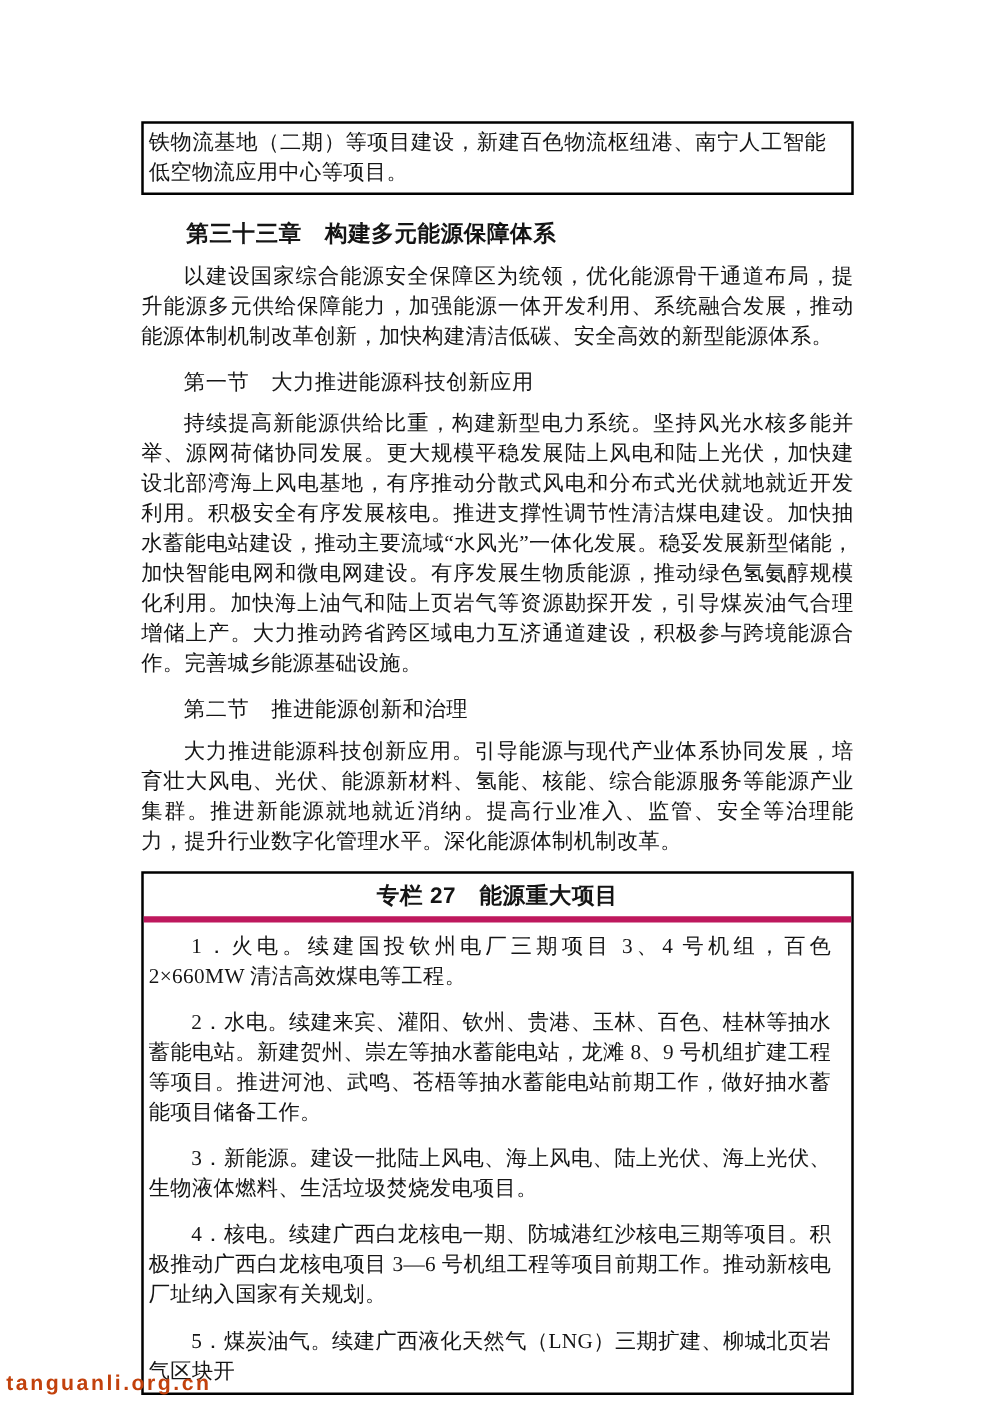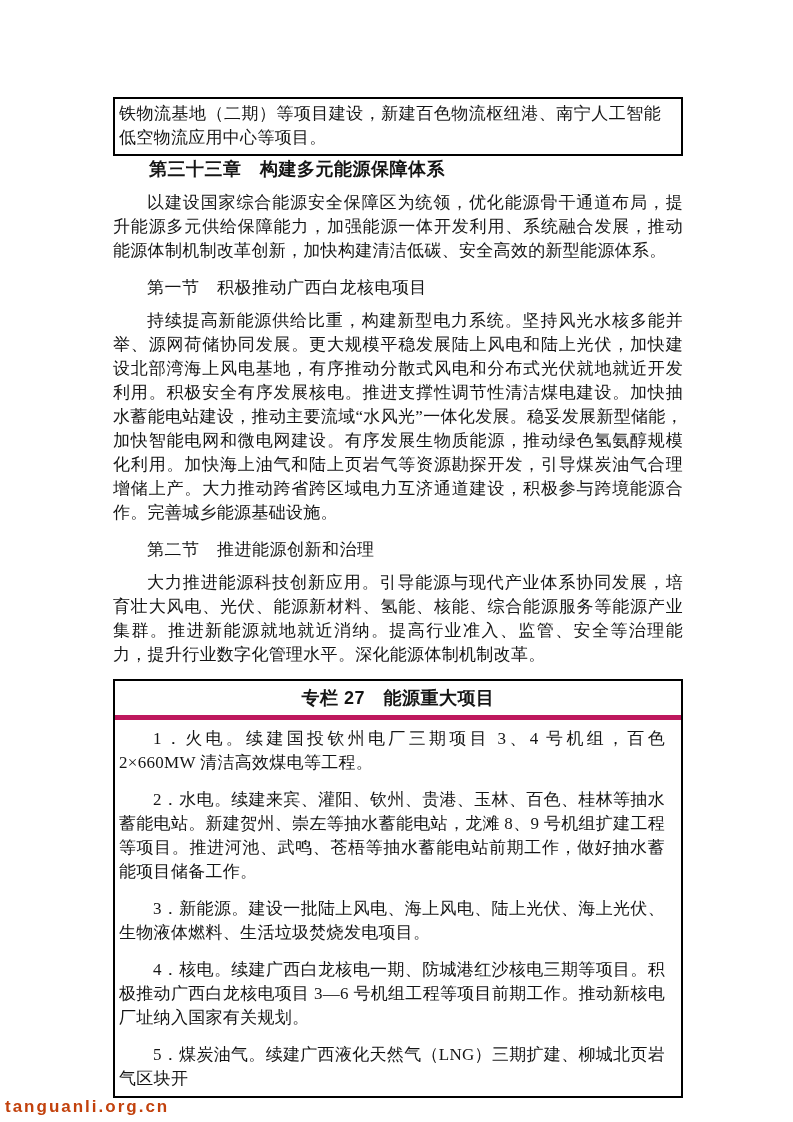--- a/index.html
+++ b/index.html
@@ -31,21 +31,21 @@
   .continuation-box {
     padding: 3px 20px 4px 4px;
   }
   .continuation-box .para0 {
     font-size: 17px;
     line-height: 24px;
     text-align: justify;
     letter-spacing: 0.3px;
   }
   .chapter-title {
-    margin-top: 1px;
+    margin-top: 19px;
     font-family: "Liberation Sans", "DejaVu Sans", sans-serif;
     font-size: 18px;
     font-weight: bold;
     text-indent: 2em;
     letter-spacing: 0.5px;
   }
   .section-title {
     margin-top: 13px;
     font-size: 17px;
     font-weight: normal;
@@ -94,21 +94,21 @@
 <div class="content">
 
   <div class="box continuation-box">
     <p class="para0">铁物流基地（二期）等项目建设，新建百色物流枢纽港、南宁人工智能低空物流应用中心等项目。</p>
   </div>
 
   <h1 class="chapter-title">第三十三章　构建多元能源保障体系</h1>
 
   <p class="para body-para">以建设国家综合能源安全保障区为统领，优化能源骨干通道布局，提升能源多元供给保障能力，加强能源一体开发利用、系统融合发展，推动能源体制机制改革创新，加快构建清洁低碳、安全高效的新型能源体系。</p>
 
-  <h2 class="section-title">第一节　积极推动广西白龙核电项目</h2>
+  <h2 class="section-title">第一节　大力推进能源科技创新应用</h2>
 
   <p class="para body-para">持续提高新能源供给比重，构建新型电力系统。坚持风光水核多能并举、源网荷储协同发展。更大规模平稳发展陆上风电和陆上光伏，加快建设北部湾海上风电基地，有序推动分散式风电和分布式光伏就地就近开发利用。积极安全有序发展核电。推进支撑性调节性清洁煤电建设。加快抽水蓄能电站建设，推动主要流域“水风光”一体化发展。稳妥发展新型储能，加快智能电网和微电网建设。有序发展生物质能源，推动绿色氢氨醇规模化利用。加快海上油气和陆上页岩气等资源勘探开发，引导煤炭油气合理增储上产。大力推动跨省跨区域电力互济通道建设，积极参与跨境能源合作。完善城乡能源基础设施。</p>
 
   <h2 class="section-title">第二节　推进能源创新和治理</h2>
 
   <p class="para body-para">大力推进能源科技创新应用。引导能源与现代产业体系协同发展，培育壮大风电、光伏、能源新材料、氢能、核能、综合能源服务等能源产业集群。推进新能源就地就近消纳。提高行业准入、监管、安全等治理能力，提升行业数字化管理水平。深化能源体制机制改革。</p>
 
   <div class="box column-box">
     <div class="column-box-title">专栏 27　能源重大项目</div>
     <div class="column-items">

